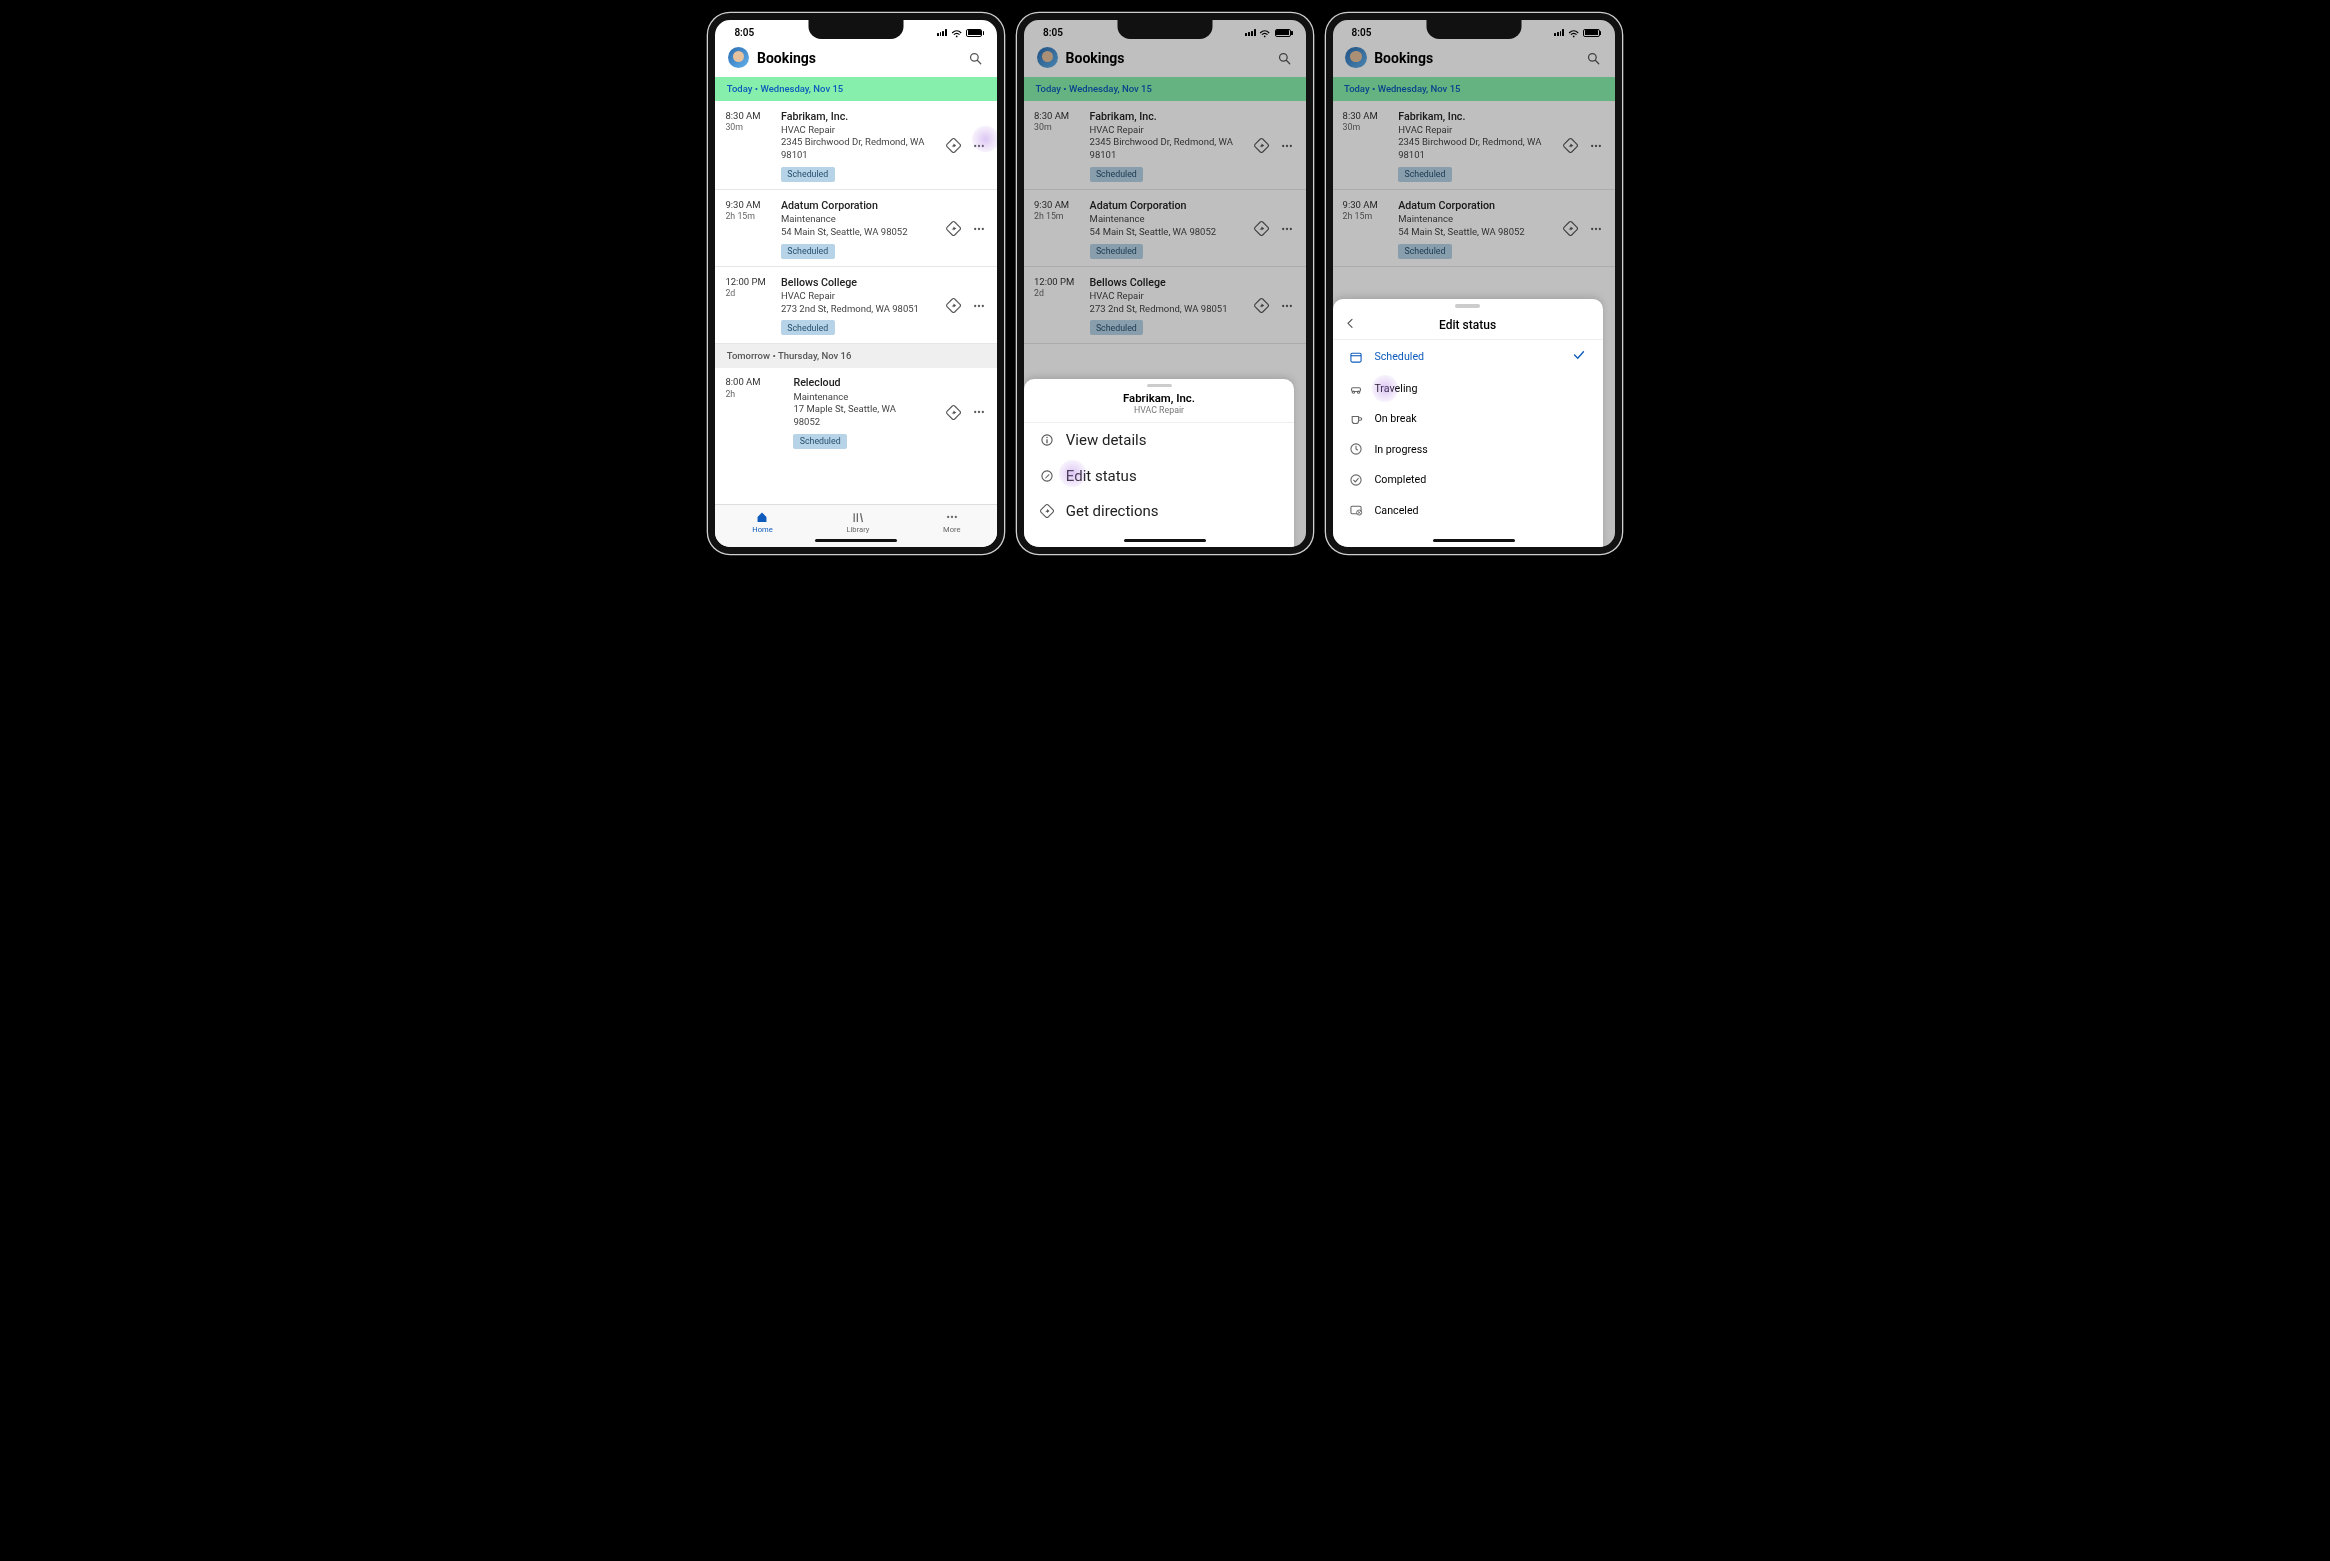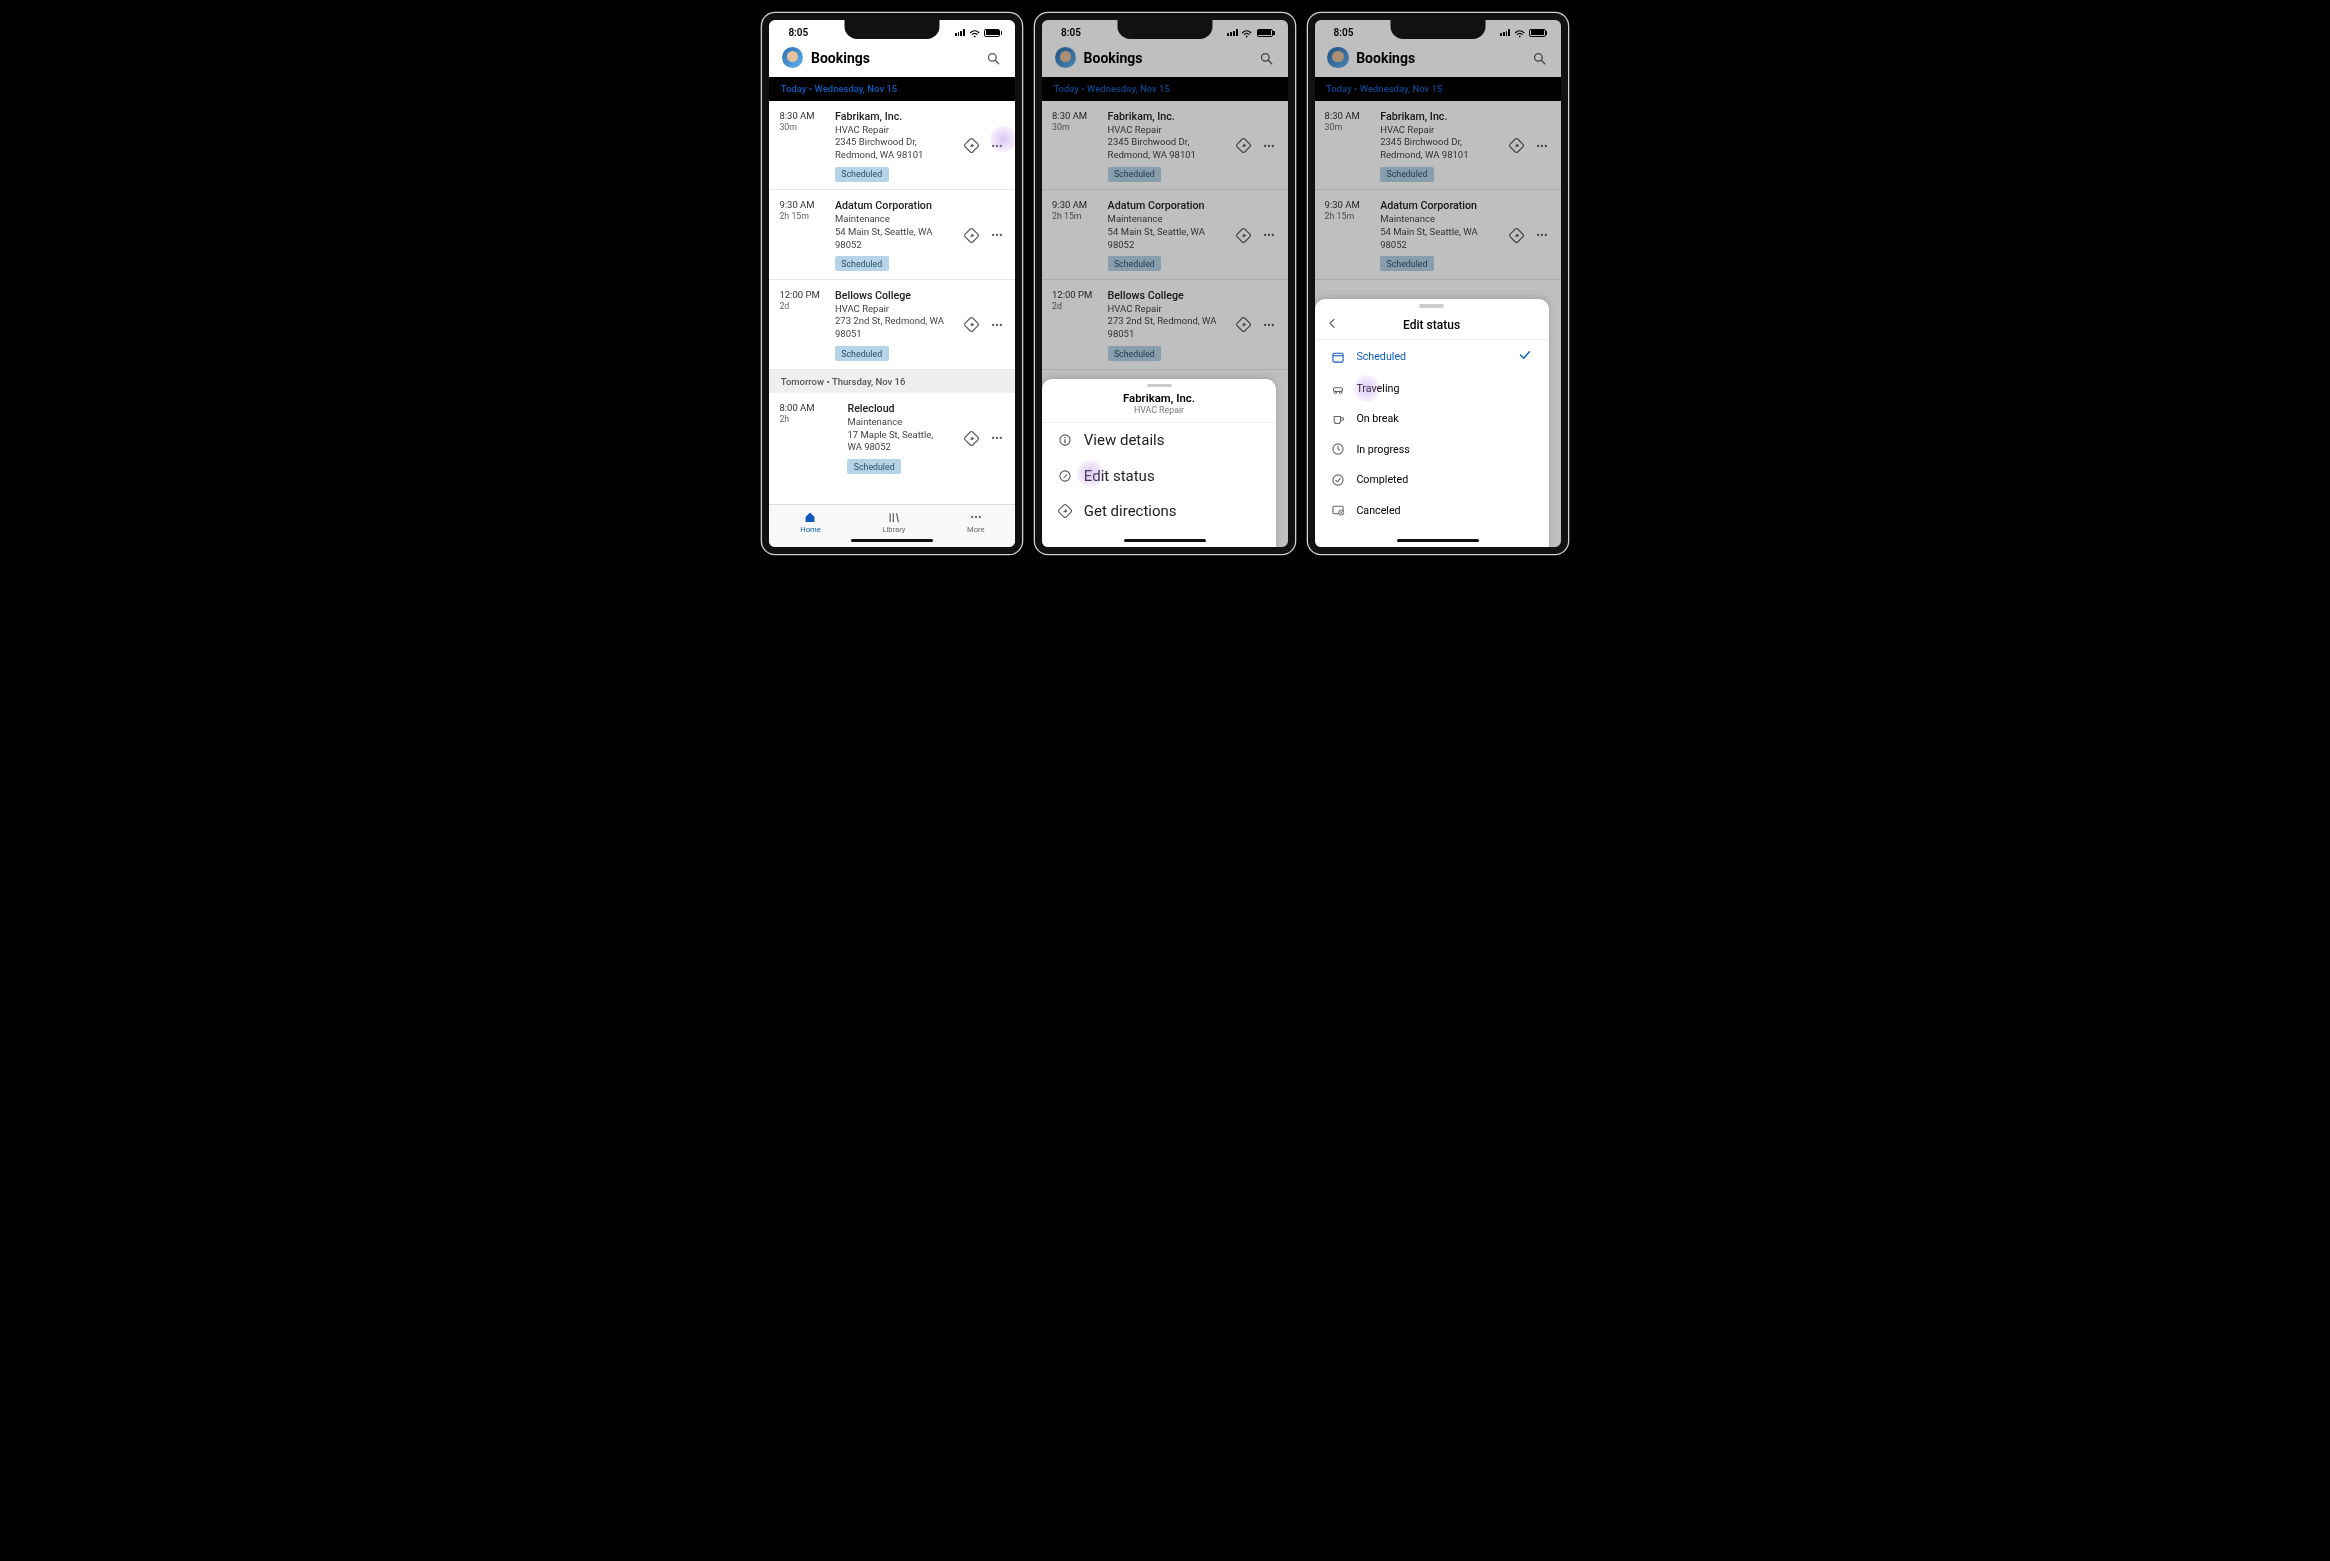--- a/index.html
+++ b/index.html
@@ -6,25 +6,25 @@
   body {
     font-family: -apple-system, BlinkMacSystemFont, "Segoe UI", Roboto, Helvetica, Arial, sans-serif;
     background: #000;
     display: flex;
     gap: 12.6px;
     padding: 12.6px;
     align-items: flex-start;
     justify-content: center;
   }
   .phone {
-    width: 260px;
+    width: 296px;
     height: 541px;
     background: #fff;
     border: 7.6px solid #111;
-    border-radius: 13px;
+    border-radius: 22px;
     position: relative;
     overflow: hidden;
     box-shadow: 0 0 0 1.3px #d0d0d0;
   }
   .notch {
     position: absolute;
     top: 0; left: 50%;
     transform: translateX(-50%);
     width: 95px; height: 19px;
     background: #111;
@@ -52,21 +52,21 @@
   .header {
     display: flex; align-items: center; gap: 7.6px;
     padding: 5px 12.6px 8.8px 12.6px;
   }
   .avatar { width: 21.4px; height: 21.4px; border-radius: 50%; background: linear-gradient(135deg,#2b6cb0,#63b3ed); position:relative; overflow:hidden;}
   .avatar::after { content:""; position:absolute; left:5px; top:3.8px; width:11.4px; height:11.4px; background:#e6c19d; border-radius:50%; }
   .title { font-size: 14px; font-weight: 700; flex:1; }
   .search-btn { width:19px; height:19px; display:flex; align-items:center; justify-content:center; color:#555; }
 
   .date-bar {
-    background: #000000;
+    background: #86efac;
     padding: 6.3px 11.4px;
     color: #0e5bbb;
     font-size: 9.5px;
     font-weight: 500;
   }
   .date-bar.tomorrow { background:#efefef; color:#555; }
   .booking-row {
     display: flex;
     padding: 8.8px 10px 7.6px 10px;
     border-bottom: 0.6px solid #e6e6e6;

